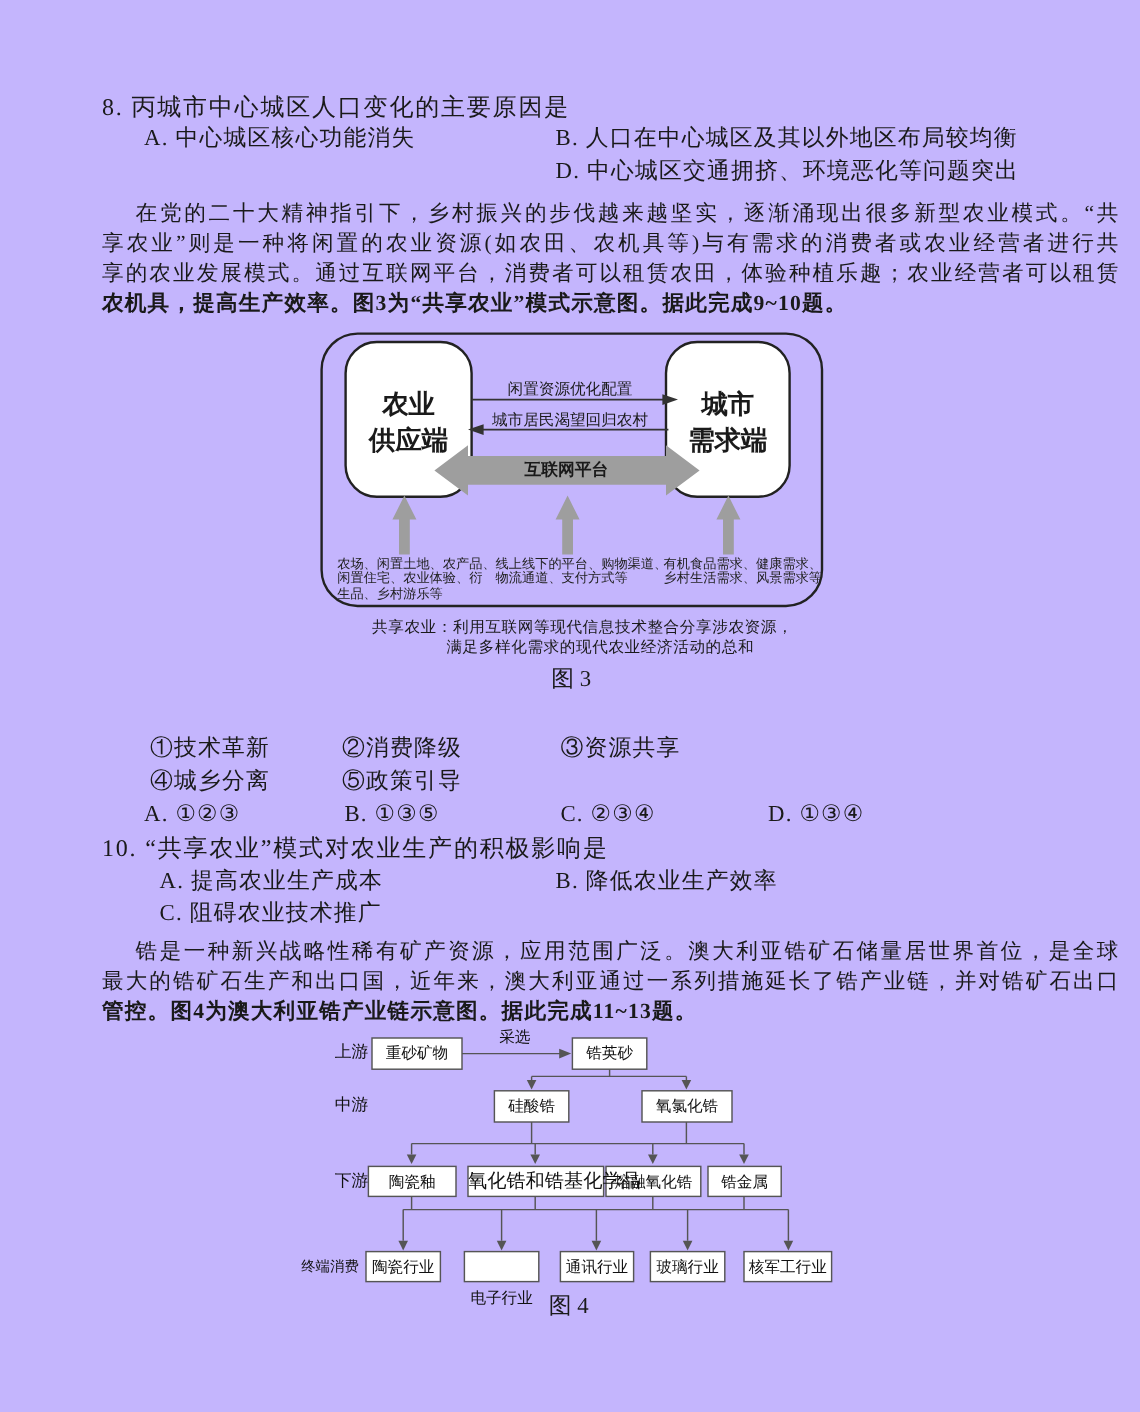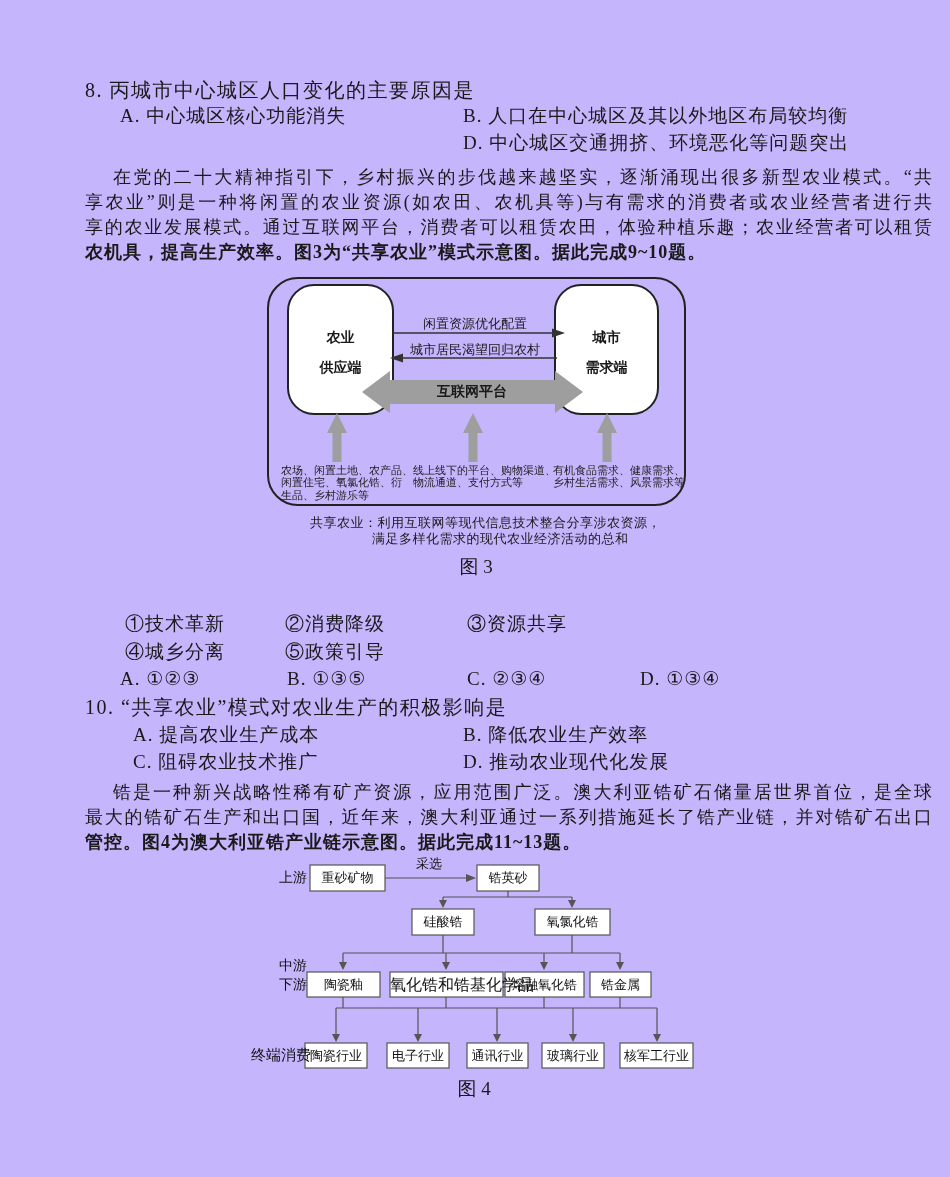--- a/index.html
+++ b/index.html
@@ -5,21 +5,21 @@
   html,body{margin:0;padding:0;background:#e8e8e8;}
   .page{position:relative;width:950px;height:1177px;background:#c4b5fd;margin:0 auto;
         font-family:"Liberation Serif","DejaVu Serif",serif;color:#1a1a1a;overflow:hidden;padding-left:28px;}
   .ln{position:absolute;white-space:nowrap;height:24px;line-height:24px;font-size:20px;letter-spacing:1.5px;}
   .opt{font-size:19px;letter-spacing:1px;}
   .jline{position:absolute;left:85px;width:848px;height:25px;line-height:25px;font-size:18px;
          letter-spacing:1px;text-align:justify;text-align-last:justify;}
   .jline-last{text-align:left;text-align-last:left;white-space:nowrap;font-weight:bold;}
   .indent{padding-left:28px;width:820px;}
   .sans{font-family:"Liberation Sans","DejaVu Sans",sans-serif;}
-  .boxlabel{position:absolute;text-align:center;font-size:14px;font-weight:bold;
+  .boxlabel{position:absolute;text-align:center;font-size:22px;font-weight:bold;
             font-family:"Liberation Sans","DejaVu Sans",sans-serif;}
   .boxlabel div{line-height:30px;}
   .flabel{position:absolute;text-align:center;white-space:nowrap;font-size:13px;height:15px;line-height:15px;}
   .smalltxt{position:absolute;font-size:11px;line-height:12.3px;white-space:nowrap;
             font-family:"Liberation Sans","DejaVu Sans",sans-serif;color:#222;}
   .defline{position:absolute;white-space:nowrap;font-size:13px;height:15px;line-height:15px;
            font-family:"Liberation Sans","DejaVu Sans",sans-serif;letter-spacing:0.5px;}
   .caption{position:absolute;width:60px;text-align:center;font-size:19px;white-space:nowrap;height:22px;line-height:22px;}
   .f4t{position:absolute;text-align:center;font-size:13px;white-space:nowrap;color:#111;}
   .f4stage{position:absolute;font-size:14px;white-space:nowrap;color:#111;}
@@ -122,21 +122,21 @@
   <div class="boxlabel" style="left:555px;top:322px;width:103px">
     <div>城市</div>
     <div>需求端</div>
   </div>
   <div class="flabel" style="left:395px;top:316px;width:160px">闲置资源优化配置</div>
   <div class="flabel" style="left:393px;top:342px;width:164px">城市居民渴望回归农村</div>
   <div class="flabel sans" style="left:392px;top:384px;width:160px;font-size:14px;font-weight:bold">互联网平台</div>
 
   <div class="smalltxt" style="left:281px;top:464px">
     <div>农场、闲置土地、农产品、</div>
-    <div>闲置住宅、氧氯化锆、衍</div>
+    <div>闲置住宅、农业体验、衍</div>
     <div>生品、乡村游乐等</div>
   </div>
   <div class="smalltxt" style="left:413px;top:464px">
     <div>线上线下的平台、购物渠道、</div>
     <div>物流通道、支付方式等</div>
   </div>
   <div class="smalltxt" style="left:553px;top:464px">
     <div>有机食品需求、健康需求、</div>
     <div>乡村生活需求、风景需求等</div>
   </div>
@@ -152,41 +152,40 @@
   <div class="ln opt" style="top:640px;left:285px">⑤政策引导</div>
   <div class="ln opt" style="top:667px;left:120px">A. ①②③</div>
   <div class="ln opt" style="top:667px;left:287px">B. ①③⑤</div>
   <div class="ln opt" style="top:667px;left:467px">C. ②③④</div>
   <div class="ln opt" style="top:667px;left:640px">D. ①③④</div>
 
   <div class="ln" style="top:695px;left:85px">10. “共享农业”模式对农业生产的积极影响是</div>
   <div class="ln opt" style="top:723px;left:133px">A. 提高农业生产成本</div>
   <div class="ln opt" style="top:723px;left:463px">B. 降低农业生产效率</div>
   <div class="ln opt" style="top:750px;left:133px">C. 阻碍农业技术推广</div>
-  <div class="ln opt" style="top:750px;left:463px">D. 推动农业现代化发展</div>
 
   <div class="jline indent" style="top:780px">锆是一种新兴战略性稀有矿产资源，应用范围广泛。澳大利亚锆矿石储量居世界首位，是全球</div>
   <div class="jline" style="top:805px">最大的锆矿石生产和出口国，近年来，澳大利亚通过一系列措施延长了锆产业链，并对锆矿石出口</div>
   <div class="jline jline-last" style="top:830px">管控。图4为澳大利亚锆产业链示意图。据此完成11~13题。</div>
 
   <div class="f4stage" style="left:279px;top:865px;height:26px;line-height:26px">上游</div>
-  <div class="f4stage" style="left:279px;top:953px;height:26px;line-height:26px">中游</div>
+  <div class="f4stage" style="left:279px;top:909px;height:26px;line-height:26px">中游</div>
   <div class="f4stage" style="left:279px;top:972px;height:25px;line-height:25px">下游</div>
-  <div class="f4stage" style="left:251px;top:1043px;height:25px;line-height:25px;font-size:15px">终端消费</div>
+  <div class="f4stage" style="left:251px;top:1043px;height:25px;line-height:25px;font-size:12px">终端消费</div>
   <div class="f4t" style="left:409px;top:856px;width:40px;height:15px;line-height:15px">采选</div>
 
   <div class="f4t" style="left:310px;top:865px;width:75px;height:26px;line-height:26px">重砂矿物</div>
   <div class="f4t" style="left:477px;top:865px;width:62px;height:26px;line-height:26px">锆英砂</div>
   <div class="f4t" style="left:412px;top:909px;width:62px;height:26px;line-height:26px">硅酸锆</div>
   <div class="f4t" style="left:535px;top:909px;width:75px;height:26px;line-height:26px">氧氯化锆</div>
   <div class="f4t" style="left:307px;top:972px;width:73px;height:25px;line-height:25px">陶瓷釉</div>
   <div class="f4t" style="left:390px;top:972px;width:113px;height:25px;line-height:25px;font-size:16px">氧化锆和锆基化学品</div>
   <div class="f4t" style="left:505px;top:972px;width:79px;height:25px;line-height:25px">熔融氧化锆</div>
   <div class="f4t" style="left:590px;top:972px;width:61px;height:25px;line-height:25px">锆金属</div>
   <div class="f4t" style="left:305px;top:1043px;width:62px;height:25px;line-height:25px">陶瓷行业</div>
-  <div class="f4t" style="left:387px;top:1043px;width:62px;height:25px;line-height:25px">电子行业</div>
+  <div class="f4t" style="left:387px;top:1069px;width:62px;height:25px;line-height:25px">电子行业</div>
   <div class="f4t" style="left:467px;top:1043px;width:61px;height:25px;line-height:25px">通讯行业</div>
   <div class="f4t" style="left:542px;top:1043px;width:62px;height:25px;line-height:25px">玻璃行业</div>
   <div class="f4t" style="left:620px;top:1043px;width:73px;height:25px;line-height:25px">核军工行业</div>
 
   <div class="caption" style="left:444px;top:1078px">图 4</div>
 
 </div>
 
 </body></html>

